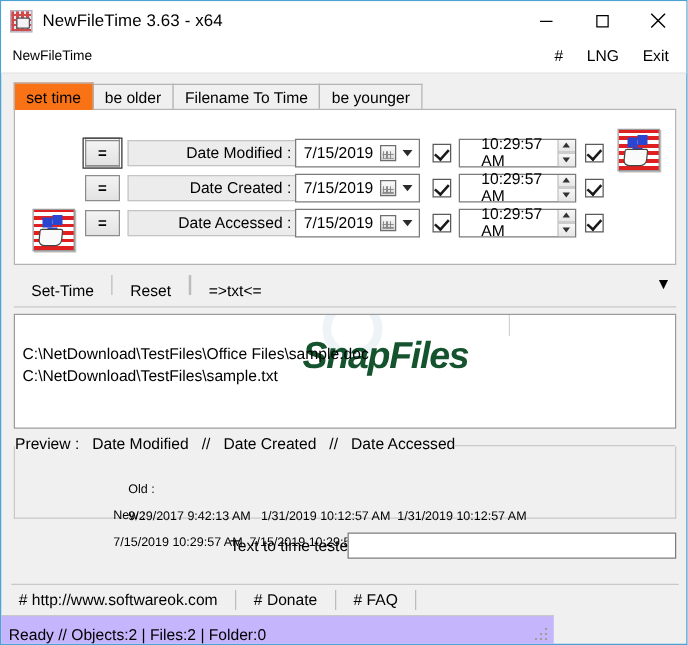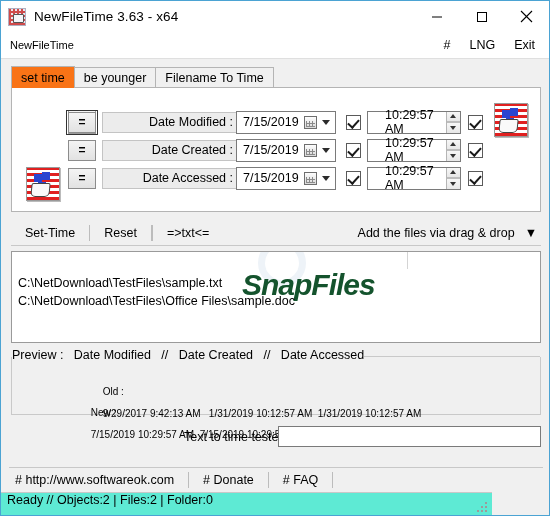--- a/index.html
+++ b/index.html
@@ -230,21 +230,21 @@
     margin-left:-3px; margin-top:-2px; width:0; height:0;
     border-left: 3px solid transparent; border-right: 3px solid transparent;
   }
   .spin .up::after { border-bottom: 4px solid #333; }
   .spin .down::after { border-top: 4px solid #333; }
 
   
   .cmdbar {
     position: absolute; left: 10px; top: 219px;
     width: 530px; height: 26px;
-    display: flex; align-items: center;
+    display: flex; align-items: flex-start;
     border-bottom: 1px solid #c8c8c8;
   }
   .cmd {
     font-size: 12.5px; padding: 0 14px; height: 26px;
     display: flex; align-items: center;
   }
   .cmd-sep { width: 1px; height: 16px; background: #bcbcbc; }
   .cmd-right {
     margin-left: auto; display: flex; align-items: center;
     font-size: 12.5px; gap: 10px; padding-right: 4px;
@@ -324,24 +324,24 @@
     display: flex; align-items: center;
     border-top: 1px solid #c8c8c8;
   }
   .link { font-size: 12.5px; padding: 0 14px; }
   .link:first-child { padding-left: 6px; }
   .link-sep { width: 1px; height: 16px; background: #bcbcbc; }
 
   
   .statusbar {
     position: absolute; left: 0; bottom: 0;
-    width: 491px; height: 23px;
-    background: #5eead4;
+    width: 442px; height: 23px;
+    background: #c4b5fd;
     border-top: 1px solid #c8c8c8;
-    display: flex; align-items: flex-start;
+    display: flex; align-items: flex-end;
   }
   .status-text { font-size: 12.5px; margin-left: 6px; }
   .grip {
     position: absolute; right: 3px; bottom: 3px;
     width: 12px; height: 12px;
     background:
       radial-gradient(circle 1px at 9px 3px,#9b9b9b 99%,transparent),
       radial-gradient(circle 1px at 9px 7px,#9b9b9b 99%,transparent),
       radial-gradient(circle 1px at 5px 7px,#9b9b9b 99%,transparent),
       radial-gradient(circle 1px at 9px 11px,#9b9b9b 99%,transparent),
@@ -381,22 +381,23 @@
     <div class="menu-left">NewFileTime</div>
     <div class="menu-right">
       <span>#</span>
       <span>LNG</span>
       <span>Exit</span>
     </div>
   </div>
 
   <div class="tabstrip">
     <div class="tab active">set time</div>
+    <div class="tab">be older</div>
+    <div class="tab">Filename To Time</div>
     <div class="tab">be younger</div>
-    <div class="tab">Filename To Time</div>
   </div>
 
   <div class="tabpage">
 
     <div class="globe-btn">
       <div class="globe-ico"></div>
     </div>
 
     <div class="stamp-btn stamp-left"></div>
     <div class="stamp-btn stamp-right"></div>
@@ -460,32 +461,31 @@
   </div>
 
   <div class="cmdbar">
     <div class="cmd">Set-Time</div>
     <div class="cmd-sep"></div>
     <div class="cmd">Reset</div>
     <div class="cmd-sep"></div>
     <div class="cmd-sep"></div>
     <div class="cmd">=&gt;txt&lt;=</div>
     <div class="cmd-right">
-      <span>Add the files via drag &amp; drop</span>
       <span>▼</span>
     </div>
   </div>
 
   <div class="filelist">
     <div class="col-divider"></div>
     <div class="wm-circle"></div>
     <div class="watermark">SnapFiles</div>
     <div class="file-rows">
+      <div class="file-row">C:\NetDownload\TestFiles\Office Files\sample.doc</div>
       <div class="file-row">C:\NetDownload\TestFiles\sample.txt</div>
-      <div class="file-row">C:\NetDownload\TestFiles\Office Files\sample.doc</div>
     </div>
   </div>
 
   <div class="preview-group">
     <div class="grp-line-left"></div>
     <div class="grp-line-right"></div>
     <div class="preview-legend">Preview :   Date Modified   //   Date Created   //   Date Accessed</div>
     <div class="prev-row prev-old">
       <span>Old :</span>
       <span> </span>

